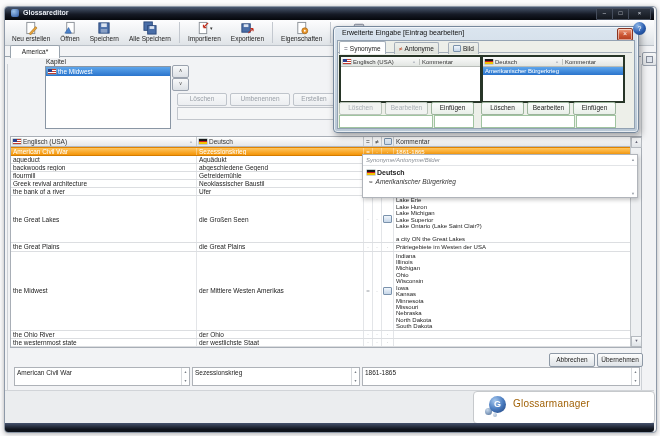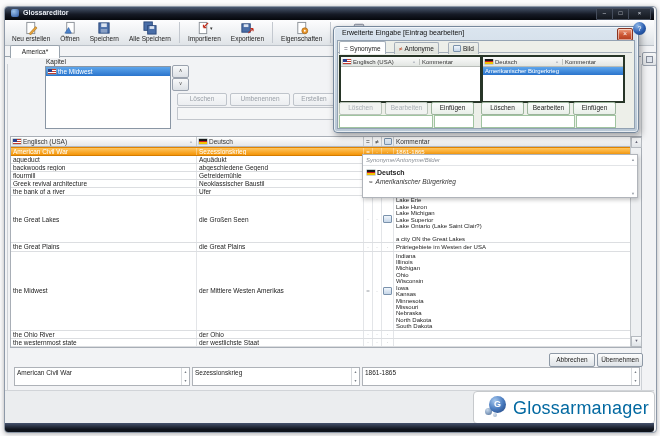--- a/index.html
+++ b/index.html
@@ -81,21 +81,21 @@
   .act-btn{top:353px;width:44px;height:12px;background:linear-gradient(#fdfdfd,#dfe3e7);border:1px solid #8e99a6;border-radius:2px;font-size:6.5px;color:#222;text-align:center;line-height:11px;}
   .ed-field{top:367px;height:17px;background:#fff;border:1px solid #aeb2b8;display:flex;}
   .ed-text{flex:1;font-size:6.5px;color:#222;padding:1px 2px;overflow:hidden;}
   .ed-spin{width:7px;border-left:1px solid #d8dadd;display:flex;flex-direction:column;justify-content:space-between;align-items:center;font-size:3.5px;color:#7a8088;padding:2px 0;}
   
   .footer{left:5px;top:390px;width:649px;height:33px;background:#ebedef;border-top:1px solid #d1d4d8;}
   .logo-box{left:473px;top:391px;width:180px;height:31px;background:#fff;border:1px solid #c6c9cc;border-radius:4px;}
   .logo-ball{left:489px;top:396px;width:17px;height:17px;border-radius:50%;background:radial-gradient(circle at 35% 28%,#a6c8ee,#4a7cc0 50%,#1c3e78);color:#fff;font-size:9px;font-weight:bold;text-align:center;line-height:17px;z-index:3;}
   .logo-ball-s{left:485px;top:408px;width:7px;height:7px;border-radius:50%;background:radial-gradient(circle at 35% 28%,#c8d8ea,#8aa4c4 50%,#4a6890);z-index:2;}
   .logo-ball-xs{left:493px;top:413px;width:4px;height:4px;border-radius:50%;background:radial-gradient(circle at 35% 28%,#d8e2ee,#9ab0c8);z-index:2;}
-  .logo-text{left:513px;top:398px;font-size:18px;color:#0369a1;letter-spacing:.2px;}
+  .logo-text{left:513px;top:398px;font-size:10px;color:#a16207;letter-spacing:.2px;}
   .bottombar{left:5px;top:423px;width:649px;height:9px;background:linear-gradient(#46536e,#10141c 70%);border-radius:0 0 3px 3px;}
   .splitline{width:1px;background:#cdd1d6;}
 </style>
 </head>
 <body>
 
 <div id="stage">
 
   <div class="a win-bg"></div>
   <div class="a titlebar"></div>

